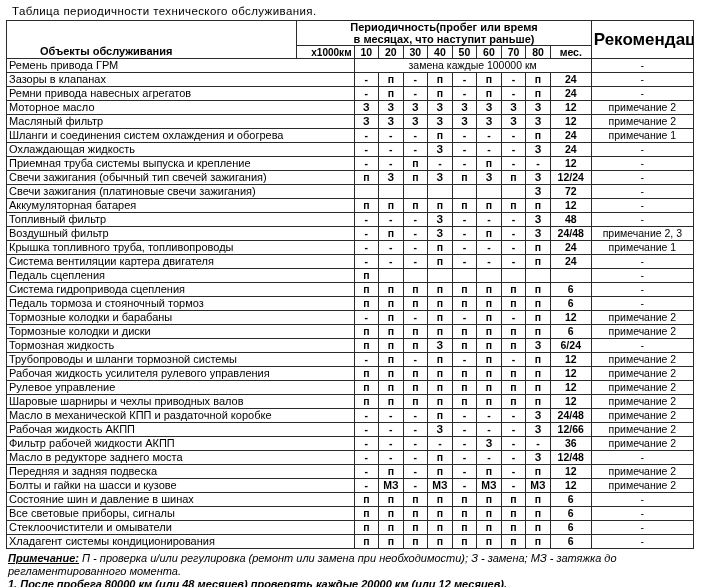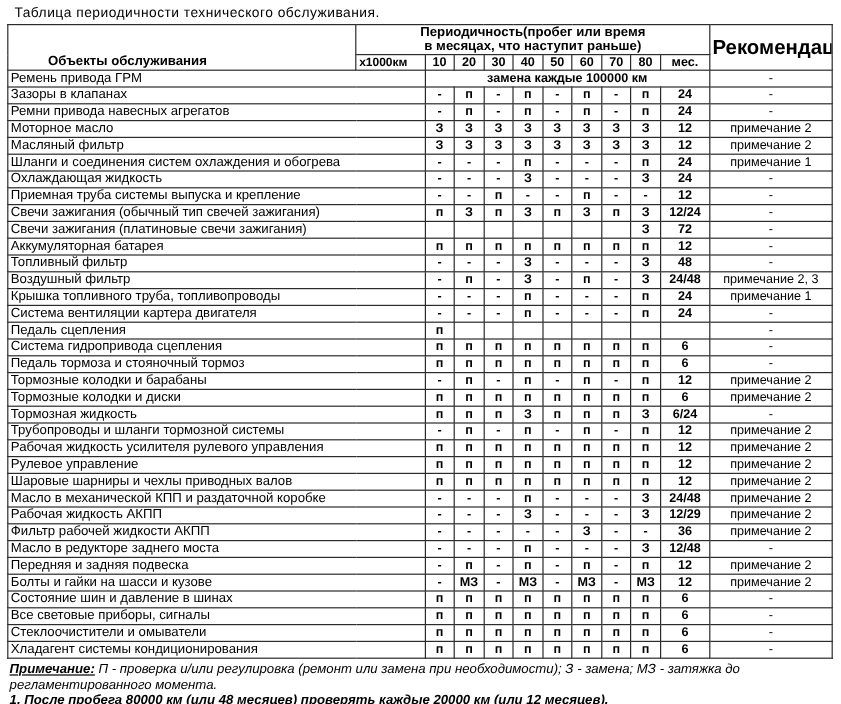--- a/index.html
+++ b/index.html
@@ -4,28 +4,28 @@
 <style>
   html,body{margin:0;padding:0;background:#fff;color:#000;}
   body{font-family:"Liberation Sans",sans-serif;}
   .page{width:701px;height:587px;box-sizing:border-box;padding:3px 4px 0 6px;overflow:hidden;}
   .title{font-size:11.5px;letter-spacing:.4px;margin:2px 0 3px 6px;}
   table{border-collapse:collapse;table-layout:fixed;width:688px;}
   th,td{border:1px solid #2b2b2b;font-size:10.5px;padding:0 2px;overflow:hidden;white-space:nowrap;box-sizing:border-box;}
   thead th{font-weight:bold;}
   th.objects{text-align:left;vertical-align:bottom;padding-bottom:1px;font-size:11px;padding-left:33px;}
   th.period{text-align:center;line-height:12px;font-size:11px;}
-  th.unit{text-align:left;font-size:10px;}
+  th.unit{text-align:right;font-size:10px;}
   th.num{text-align:center;}
   th.mes-h{text-align:center;}
   th.rec-h{text-align:center;vertical-align:middle;font-size:17px;}
   tbody td{height:13px;line-height:13px;}
   td.label{text-align:left;font-size:11px;}
   td.cell{text-align:center;font-weight:bold;}
-  td.span-cell{text-align:center;font-weight:bold;}
+  td.span-cell{text-align:center;font-weight:normal;}
   td.mes{text-align:center;font-weight:bold;}
   td.rec{text-align:center;font-weight:normal;}
   .notes{font-size:11px;margin:3px 0 0 2px;line-height:13px;}
   .legend{margin:0;}
   .legend-label{font-style:italic;font-weight:bold;text-decoration:underline;}
   .legend-text{font-weight:normal;font-style:italic;}
   .note-item{font-style:italic;font-weight:bold;margin:0;}
 </style>
 </head>
 <body>
@@ -405,21 +405,21 @@
         <tr>
           <td class="label" colspan="2">Рабочая жидкость АКПП</td>
           <td class="cell">-</td>
           <td class="cell">-</td>
           <td class="cell">-</td>
           <td class="cell">З</td>
           <td class="cell">-</td>
           <td class="cell">-</td>
           <td class="cell">-</td>
           <td class="cell">З</td>
-          <td class="mes">12/29</td>
+          <td class="mes">12/66</td>
           <td class="rec">примечание 2</td>
         </tr>
         <tr>
           <td class="label" colspan="2">Фильтр рабочей жидкости АКПП</td>
           <td class="cell">-</td>
           <td class="cell">-</td>
           <td class="cell">-</td>
           <td class="cell">-</td>
           <td class="cell">-</td>
           <td class="cell">З</td>

